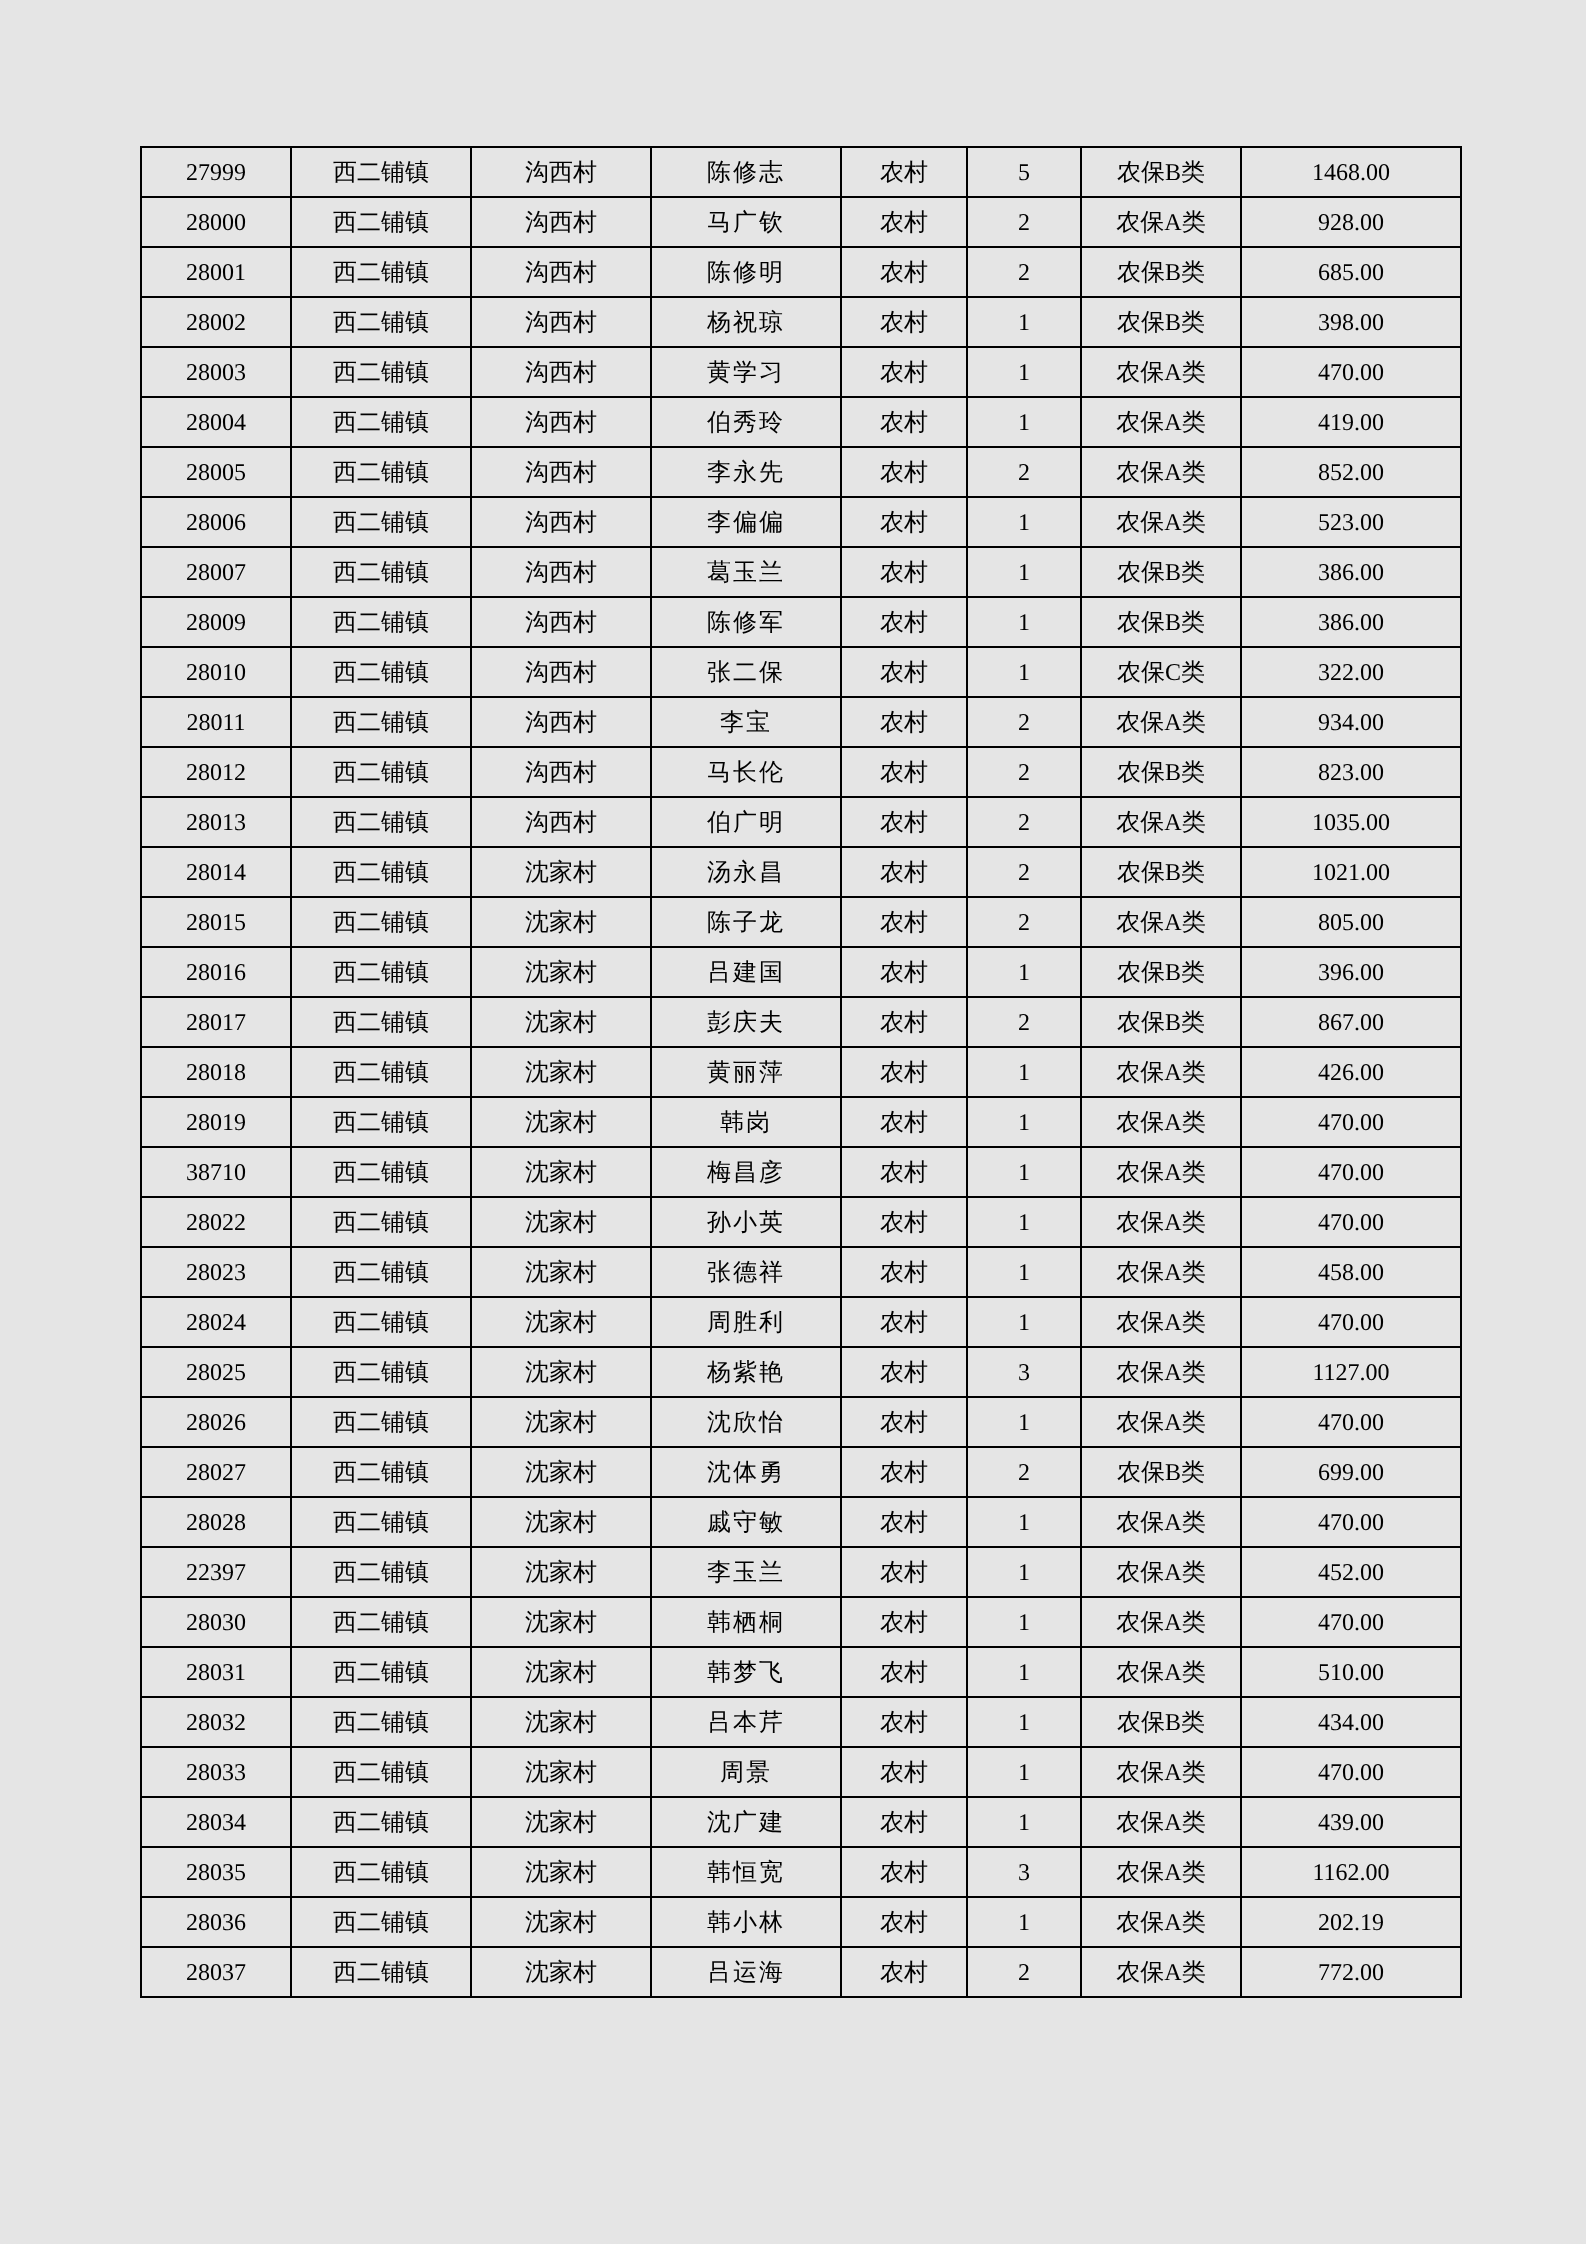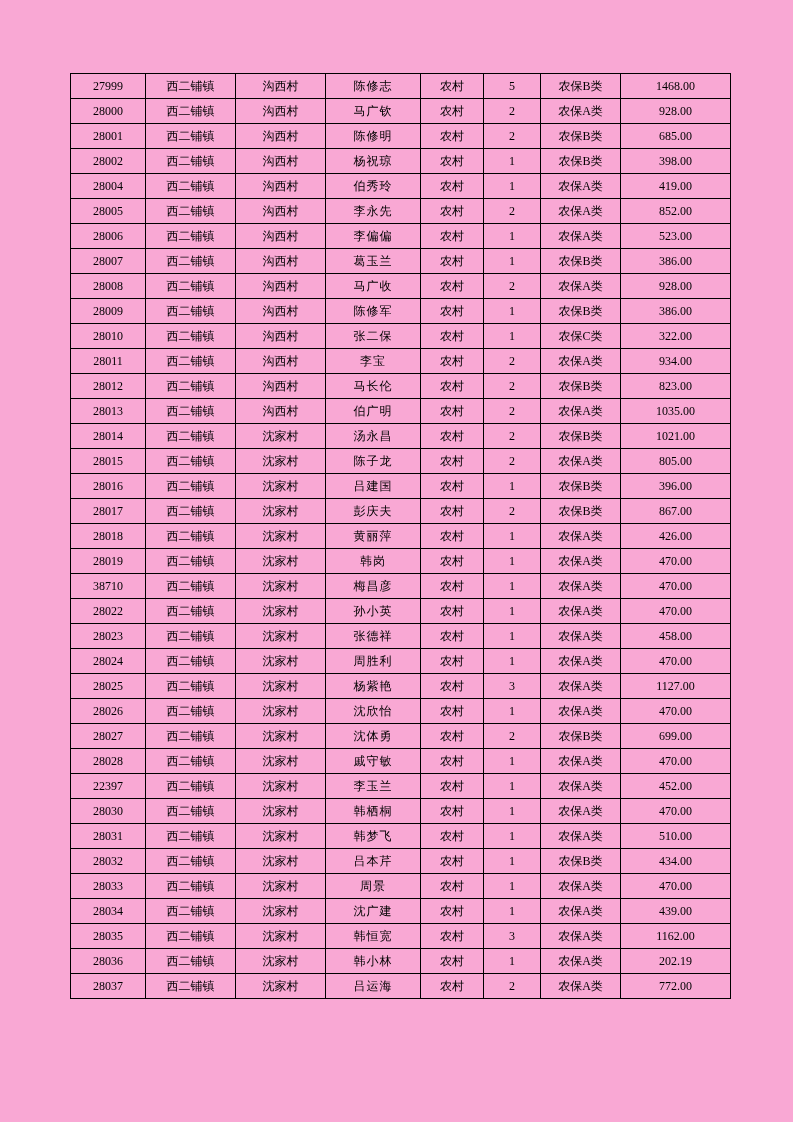--- a/index.html
+++ b/index.html
@@ -10,21 +10,21 @@
   body {
     width: 793px;
     height: 1122px;
     font-family: "Liberation Serif", "DejaVu Serif", serif;
     color: #000000;
   }
   .sheet {
     position: relative;
     width: 793px;
     height: 1122px;
-    background: #f9a8d4;
+    background: #e5e5e5;
     overflow: hidden;
   }
   table.roster {
     position: absolute;
     left: 70px;
     top: 73px;
     border-collapse: collapse;
     table-layout: fixed;
     width: 660px;
   }
@@ -93,20 +93,30 @@
           <td class="cell-id">28002</td>
           <td class="cell-town">西二铺镇</td>
           <td class="cell-village">沟西村</td>
           <td class="cell-name">杨祝琼</td>
           <td class="cell-category">农村</td>
           <td class="cell-count">1</td>
           <td class="cell-insurance-type">农保B类</td>
           <td class="cell-amount">398.00</td>
         </tr>
         <tr>
+          <td class="cell-id">28003</td>
+          <td class="cell-town">西二铺镇</td>
+          <td class="cell-village">沟西村</td>
+          <td class="cell-name">黄学习</td>
+          <td class="cell-category">农村</td>
+          <td class="cell-count">1</td>
+          <td class="cell-insurance-type">农保A类</td>
+          <td class="cell-amount">470.00</td>
+        </tr>
+        <tr>
           <td class="cell-id">28004</td>
           <td class="cell-town">西二铺镇</td>
           <td class="cell-village">沟西村</td>
           <td class="cell-name">伯秀玲</td>
           <td class="cell-category">农村</td>
           <td class="cell-count">1</td>
           <td class="cell-insurance-type">农保A类</td>
           <td class="cell-amount">419.00</td>
         </tr>
         <tr>
@@ -131,30 +141,20 @@
         </tr>
         <tr>
           <td class="cell-id">28007</td>
           <td class="cell-town">西二铺镇</td>
           <td class="cell-village">沟西村</td>
           <td class="cell-name">葛玉兰</td>
           <td class="cell-category">农村</td>
           <td class="cell-count">1</td>
           <td class="cell-insurance-type">农保B类</td>
           <td class="cell-amount">386.00</td>
-        </tr>
-        <tr>
-          <td class="cell-id">28008</td>
-          <td class="cell-town">西二铺镇</td>
-          <td class="cell-village">沟西村</td>
-          <td class="cell-name">马广收</td>
-          <td class="cell-category">农村</td>
-          <td class="cell-count">2</td>
-          <td class="cell-insurance-type">农保A类</td>
-          <td class="cell-amount">928.00</td>
         </tr>
         <tr>
           <td class="cell-id">28009</td>
           <td class="cell-town">西二铺镇</td>
           <td class="cell-village">沟西村</td>
           <td class="cell-name">陈修军</td>
           <td class="cell-category">农村</td>
           <td class="cell-count">1</td>
           <td class="cell-insurance-type">农保B类</td>
           <td class="cell-amount">386.00</td>

